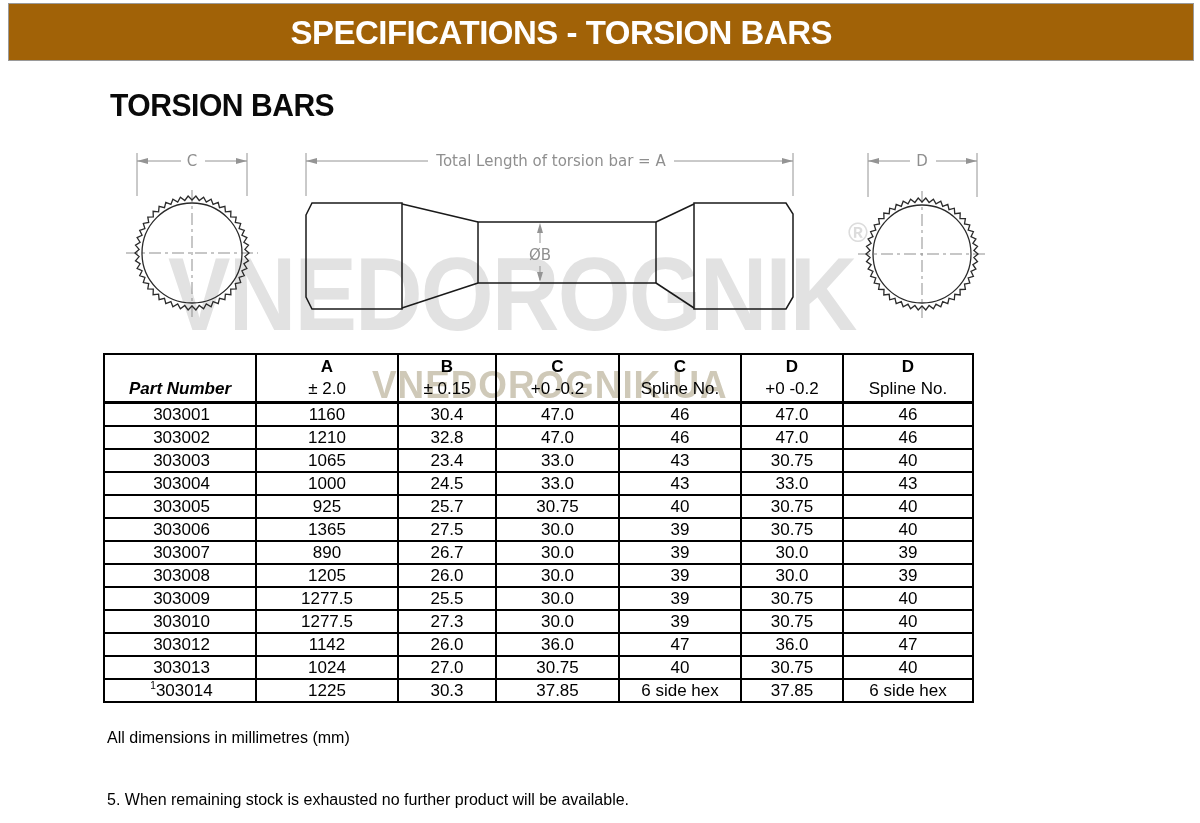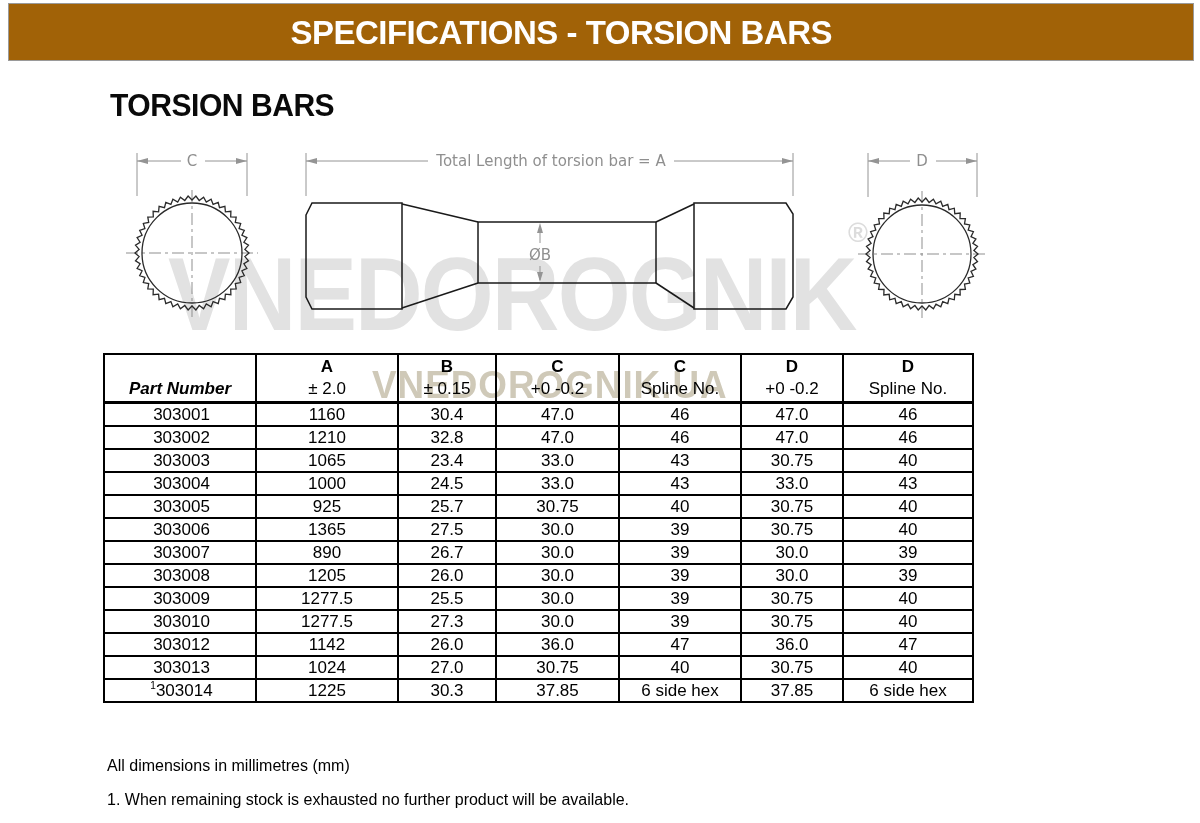--- a/index.html
+++ b/index.html
@@ -58,21 +58,21 @@
     border-bottom:3px solid #000;font-weight:normal;
   }
   .spec-table thead .h1{font-weight:bold;font-size:17px;line-height:22px;}
   .spec-table thead .h2{font-size:17px;line-height:22px;}
   .spec-table thead .h2.bold{font-weight:bold;font-style:italic;}
   .spec-table tbody td{height:21px;text-align:center;padding:0;line-height:21px;}
   .spec-table tbody td.left{text-align:center;padding-left:3px;margin-top:24px;}
   .spec-table sup{font-size:10px;line-height:0;}
   
   .note{position:absolute;left:107px;z-index:3;font-size:16px;color:#000;}
-  .note.n1{top:757px;}
+  .note.n1{top:729px;}
   .note.n2{top:791px;}
 </style>
 </head>
 <body>
 
 <div class="titlebar">
   <div class="ttl">SPECIFICATIONS - TORSION BARS</div>
 </div>
 
 <div class="heading">TORSION BARS</div>
@@ -305,13 +305,13 @@
         <td>30.3</td>
         <td>37.85</td>
         <td>6 side hex</td>
         <td>37.85</td>
         <td>6 side hex</td>
       </tr>
     </tbody>
 </table>
 
 <div class="note n1">All dimensions in millimetres (mm)</div>
-<div class="note n2">1. When remaining stock is exhausted no further product will be available.</div>
+<div class="note n2">5. When remaining stock is exhausted no further product will be available.</div>
 
 </body></html>

